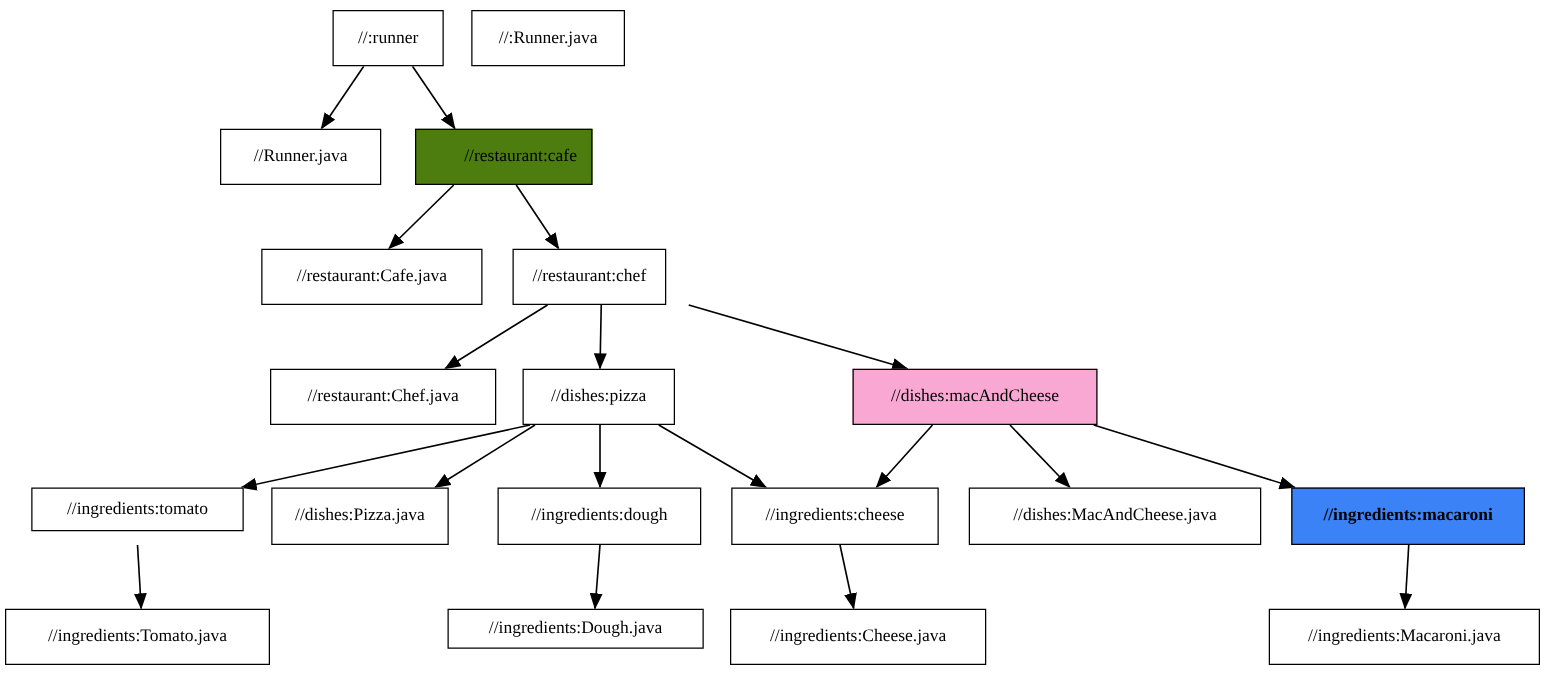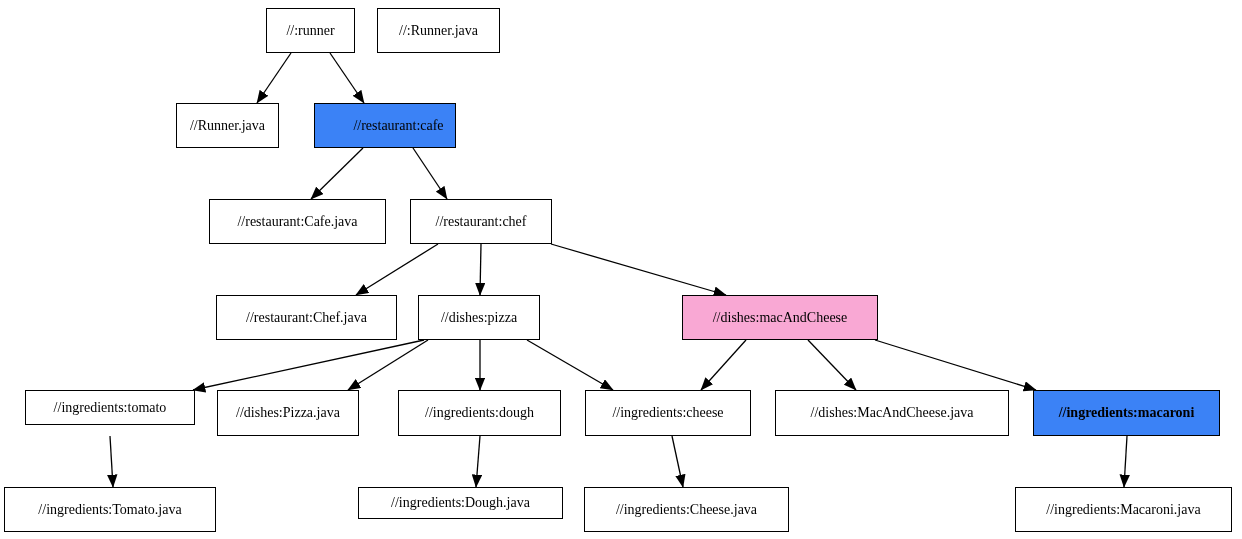--- a/index.html
+++ b/index.html
@@ -70,30 +70,30 @@
         <line x1="1127" y1="436" x2="1124" y2="487" stroke="#000000" stroke-width="1.3" marker-end="url(#arrowhead)"></line>
       </g>
   </svg>
   <div id="nodes-layer">
       <div class="graph-node" style="left: 266px; top: 8px; width: 89px; height: 45px; background: rgb(255, 255, 255); border-color: rgb(0, 0, 0); color: rgb(0, 0, 0);">
         <span>//:runner</span>
       </div>
       <div class="graph-node" style="left: 377px; top: 8px; width: 123px; height: 45px; background: rgb(255, 255, 255); border-color: rgb(0, 0, 0); color: rgb(0, 0, 0);">
         <span>//:Runner.java</span>
       </div>
-      <div class="graph-node" style="left: 176px; top: 103px; width: 103px; height: 45px; background: rgb(255, 255, 255); border-color: rgb(0, 0, 0); color: rgb(0, 0, 0);">
+      <div class="graph-node" style="left: 176px; top: 103px; width: 129px; height: 45px; background: rgb(255, 255, 255); border-color: rgb(0, 0, 0); color: rgb(0, 0, 0);">
         <span>//Runner.java</span>
       </div>
-      <div class="graph-node" style="left: 314px; top: 103px; width: 142px; height: 45px; background: #3b82f6; border-color: rgb(0, 0, 0); color: rgb(0, 0, 0); padding-left: 27px;">
+      <div class="graph-node" style="left: 332px; top: 103px; width: 142px; height: 45px; background: #4d7c0f; border-color: rgb(0, 0, 0); color: rgb(0, 0, 0); padding-left: 27px;">
         <span>//restaurant:cafe</span>
       </div>
       <div class="graph-node" style="left: 209px; top: 199px; width: 177px; height: 45px; background: rgb(255, 255, 255); border-color: rgb(0, 0, 0); color: rgb(0, 0, 0);">
         <span>//restaurant:Cafe.java</span>
       </div>
-      <div class="graph-node" style="left: 410px; top: 199px; width: 142px; height: 45px; background: rgb(255, 255, 255); border-color: rgb(0, 0, 0); color: rgb(0, 0, 0);">
+      <div class="graph-node" style="left: 410px; top: 199px; width: 123px; height: 45px; background: rgb(255, 255, 255); border-color: rgb(0, 0, 0); color: rgb(0, 0, 0);">
         <span>//restaurant:chef</span>
       </div>
       <div class="graph-node" style="left: 216px; top: 295px; width: 181px; height: 45px; background: rgb(255, 255, 255); border-color: rgb(0, 0, 0); color: rgb(0, 0, 0);">
         <span>//restaurant:Chef.java</span>
       </div>
       <div class="graph-node" style="left: 418px; top: 295px; width: 122px; height: 45px; background: rgb(255, 255, 255); border-color: rgb(0, 0, 0); color: rgb(0, 0, 0);">
         <span>//dishes:pizza</span>
       </div>
       <div class="graph-node" style="left: 682px; top: 295px; width: 196px; height: 45px; background: #f9a8d4; border-color: rgb(0, 0, 0); color: rgb(0, 0, 0);">
         <span>//dishes:macAndCheese</span>

